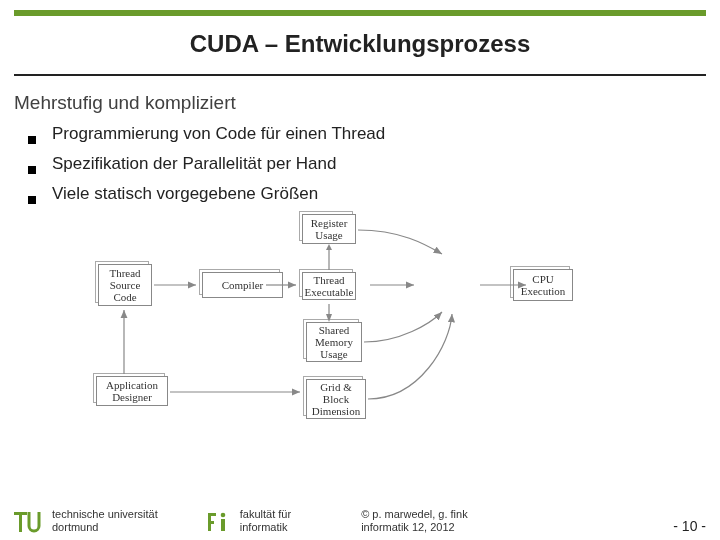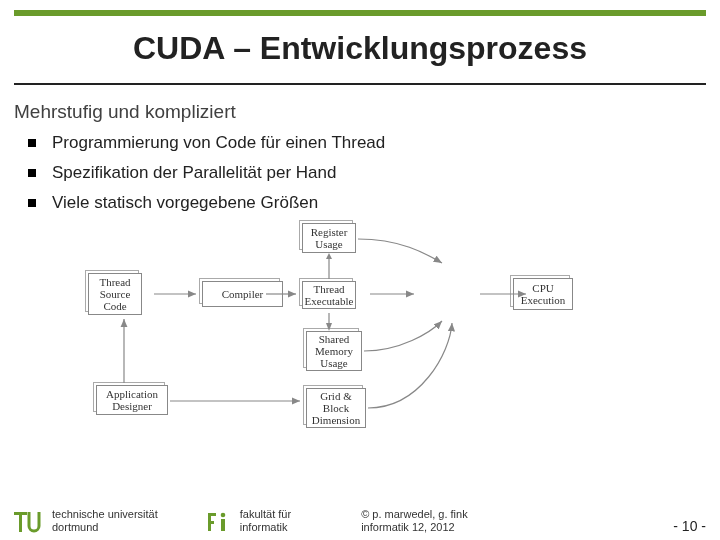--- a/index.html
+++ b/index.html
@@ -12,41 +12,41 @@
     background: #fff;
     overflow: hidden;
   }
   .top-bar {
     height: 6px;
     background: #6a9b2b;
     margin: 10px 14px 0 14px;
   }
   .title {
     text-align: center;
-    font-size: 32px;
+    font-size: 24px;
     font-weight: bold;
     color: #222;
     margin-top: 14px;
   }
   .divider {
     height: 2px;
     background: #222;
     margin: 16px 14px 0 14px;
   }
   .subheading {
     font-size: 19px;
     color: #404040;
     margin: 16px 14px 10px 14px;
   }
   .bullets {
     margin: 0 14px 0 28px;
   }
   .bullet-row {
     display: flex;
-    align-items: flex-start;
+    align-items: flex-end;
     margin: 10px 0;
   }
   .bullet-mark {
     width: 8px;
     height: 8px;
     background: #000;
     margin-top: 6px;
     margin-right: 16px;
     flex-shrink: 0;
   }
@@ -133,21 +133,21 @@
   </div>
   <div class="bullet-row">
     <div class="bullet-mark"></div>
     <div class="bullet-text">Viele statisch vorgegebene Größen</div>
   </div>
 </div>
 
 <div class="diagram">
   <div class="box" style="left:222px; top:0px; width:54px; height:30px;">Register
 Usage</div>
-  <div class="box" style="left:8px; top:50px; width:54px; height:42px;">Thread
+  <div class="box" style="left:18px; top:50px; width:54px; height:42px;">Thread
 Source
 Code</div>
   <div class="box" style="left:122px; top:58px; width:81px; height:26px;">Compiler</div>
   <div class="box" style="left:222px; top:58px; width:54px; height:28px;">Thread
 Executable</div>
   <div class="box" style="left:433px; top:55px; width:60px; height:32px;">CPU
 Execution</div>
   <div class="box" style="left:226px; top:108px; width:56px; height:40px;">Shared
 Memory
 Usage</div>

